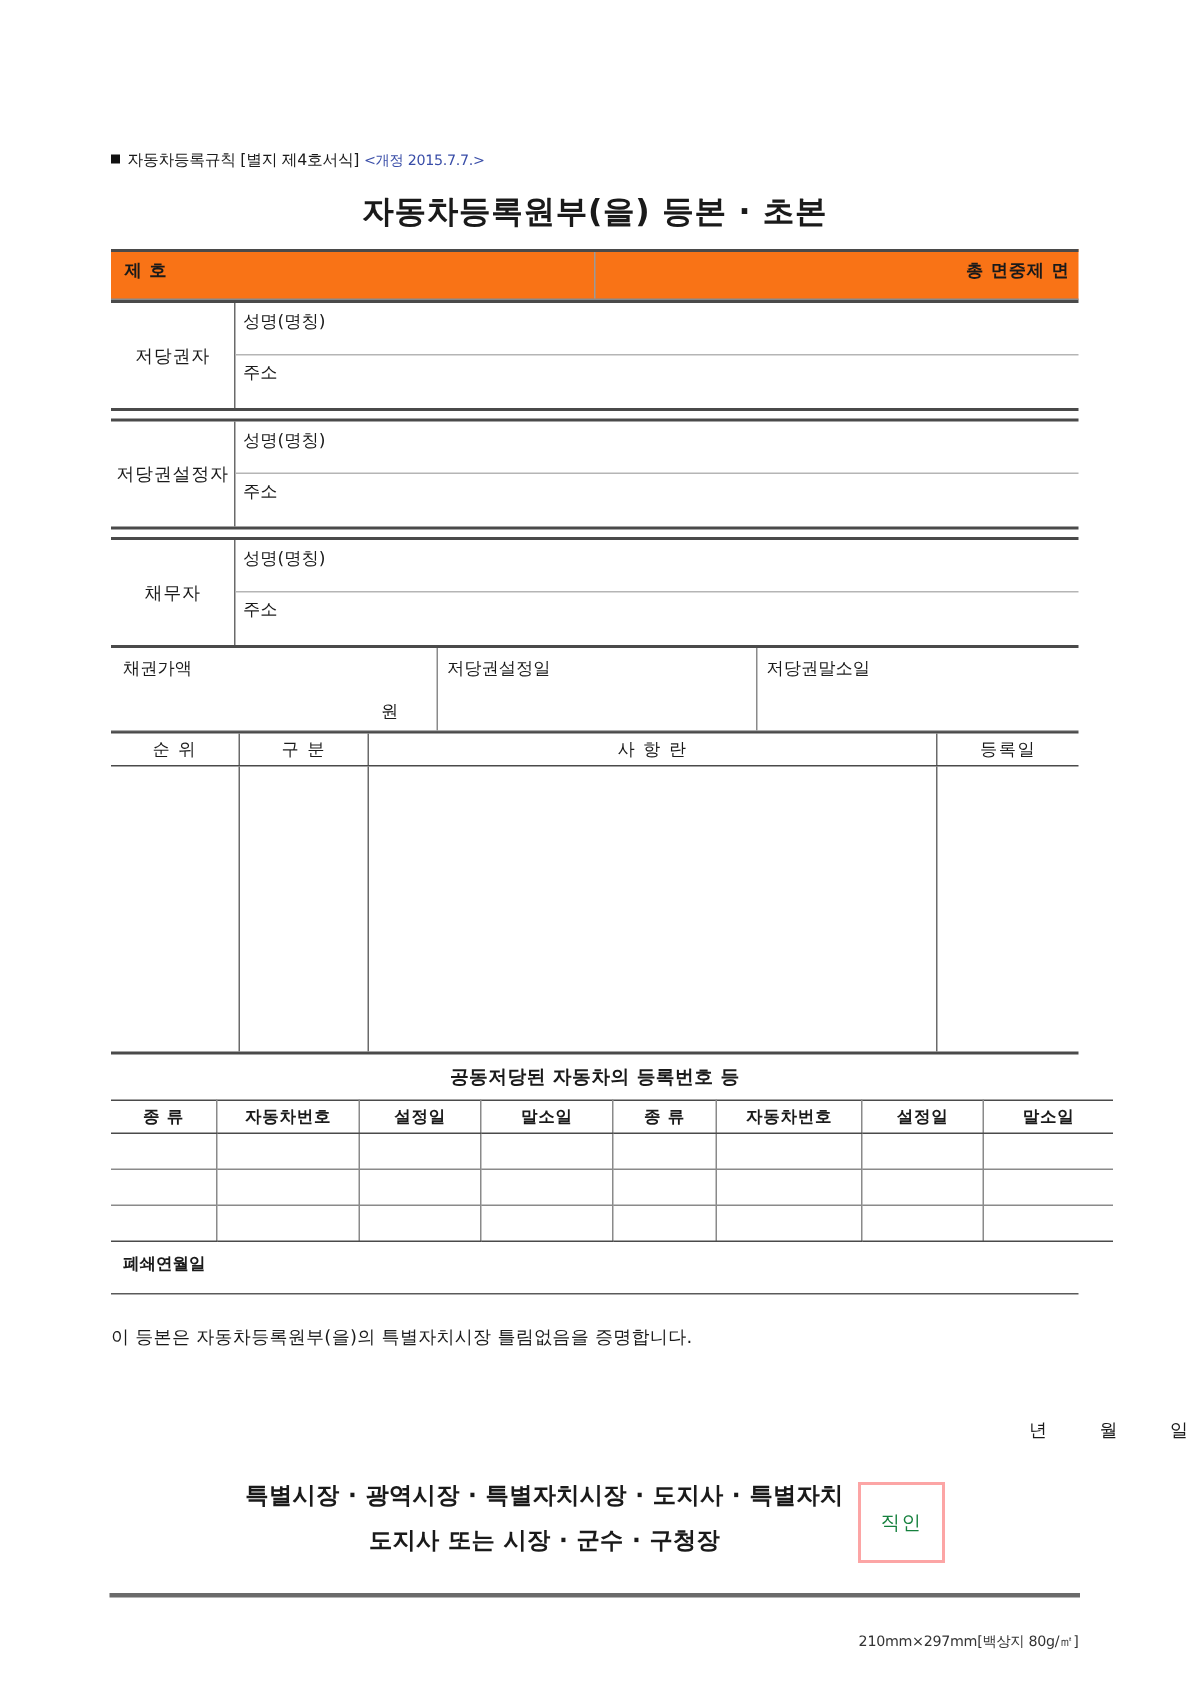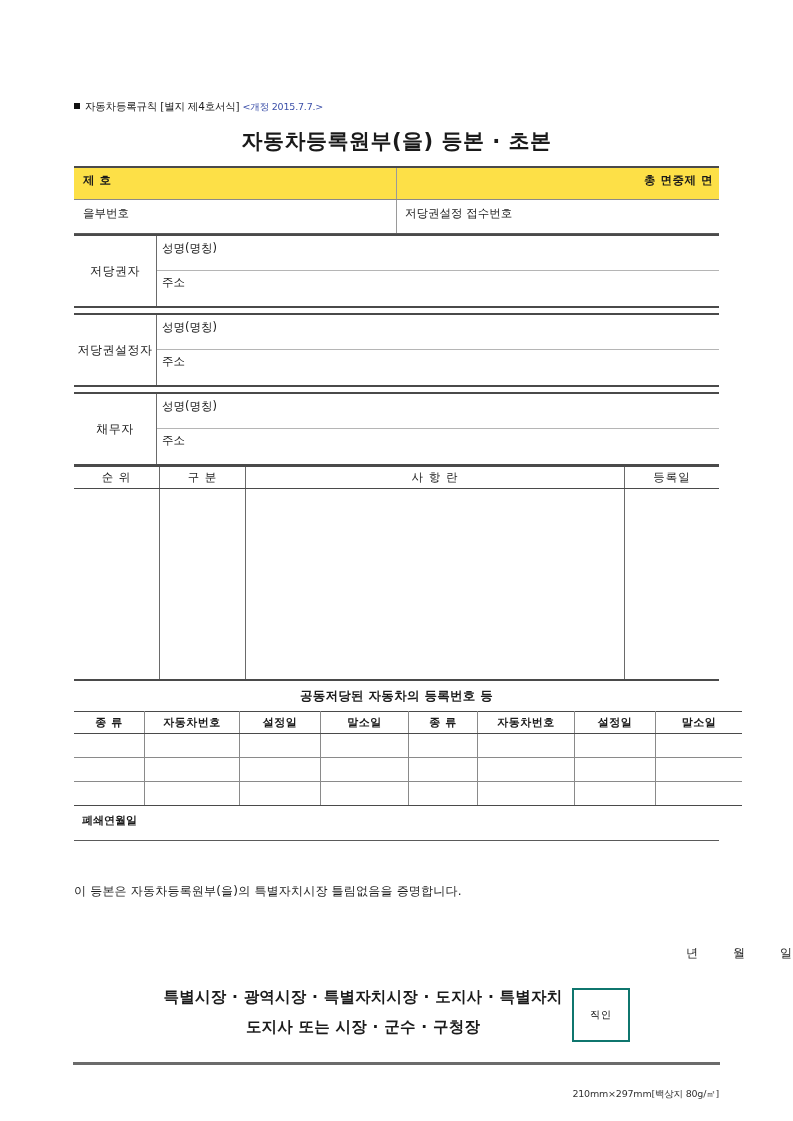--- a/index.html
+++ b/index.html
@@ -61,21 +61,21 @@
   .frame {
     position: absolute;
     left: 74px;
     top: 146px;
     width: 645px;
   }
 
   
   .hdrband {
     height: 31px;
-    background: #fde047;
+    background: #f97316;
     border-top: 2px solid #4a4a4a;
     border-bottom: 1px solid #8a8a8a;
     position: relative;
   }
   .hdrband .vsep {
     position: absolute;
     left: 322px; top: 0; bottom: 0;
     width: 1px;
     background: #9a9a9a;
   }
@@ -269,23 +269,23 @@
     font-weight: bold;
     letter-spacing: 0.2px;
     line-height: 30px;
   }
   .seal {
     position: absolute;
     left: 572px;
     top: 968px;
     width: 54px;
     height: 50px;
-    border: 2px solid #0f766e;
-    color: #000000;
-    font-size: 10px;
+    border: 2px solid #fca5a5;
+    color: #15803d;
+    font-size: 13px;
     display: flex;
     align-items: center;
     justify-content: center;
     letter-spacing: 1px;
   }
 
   
   .botrule {
     position: absolute;
     left: 73px;
@@ -316,25 +316,20 @@
   <div class="title">자동차등록원부(을) 등본 · 초본</div>
 
   <div class="frame">
 
     <div class="hdrband">
       <div class="vsep"></div>
       <div class="lbl-no">제          호</div>
       <div class="lbl-pg">총     면중제     면</div>
     </div>
 
-    <div class="eulrow">
-      <div class="vsep"></div>
-      <div class="c1">을부번호</div>
-      <div class="c2">저당권설정 접수번호</div>
-    </div>
 
     <div class="party">
       <div class="labelcell">저당권자</div>
       <div class="vline"></div>
       <div class="hline"></div>
       <div class="f1">성명(명칭)</div>
       <div class="f2">주소</div>
     </div>
 
     <div class="gapstrip"></div>
@@ -353,20 +348,28 @@
     <div class="gapstrip"></div>
 
     <div class="party">
       <div class="labelcell">채무자</div>
       <div class="vline"></div>
       <div class="hline"></div>
       <div class="f1">성명(명칭)</div>
       <div class="f2">주소</div>
     </div>
 
+    <div class="amount">
+      <div class="v1"></div>
+      <div class="v2"></div>
+      <div class="a1">채권가액</div>
+      <div class="won">원</div>
+      <div class="a2">저당권설정일</div>
+      <div class="a3">저당권말소일</div>
+    </div>
 
     <div class="detail">
       <div class="dhead">
         <div class="dh" style="left:0px;width:85px;">순 위</div>
         <div class="dh" style="left:86px;width:85px;">구 분</div>
         <div class="dh" style="left:172px;width:378px;">사 항 란</div>
         <div class="dh" style="left:551px;width:94px;">등록일</div>
         <div class="dv" style="left:85px;"></div>
         <div class="dv" style="left:171px;"></div>
         <div class="dv" style="left:550px;"></div>

